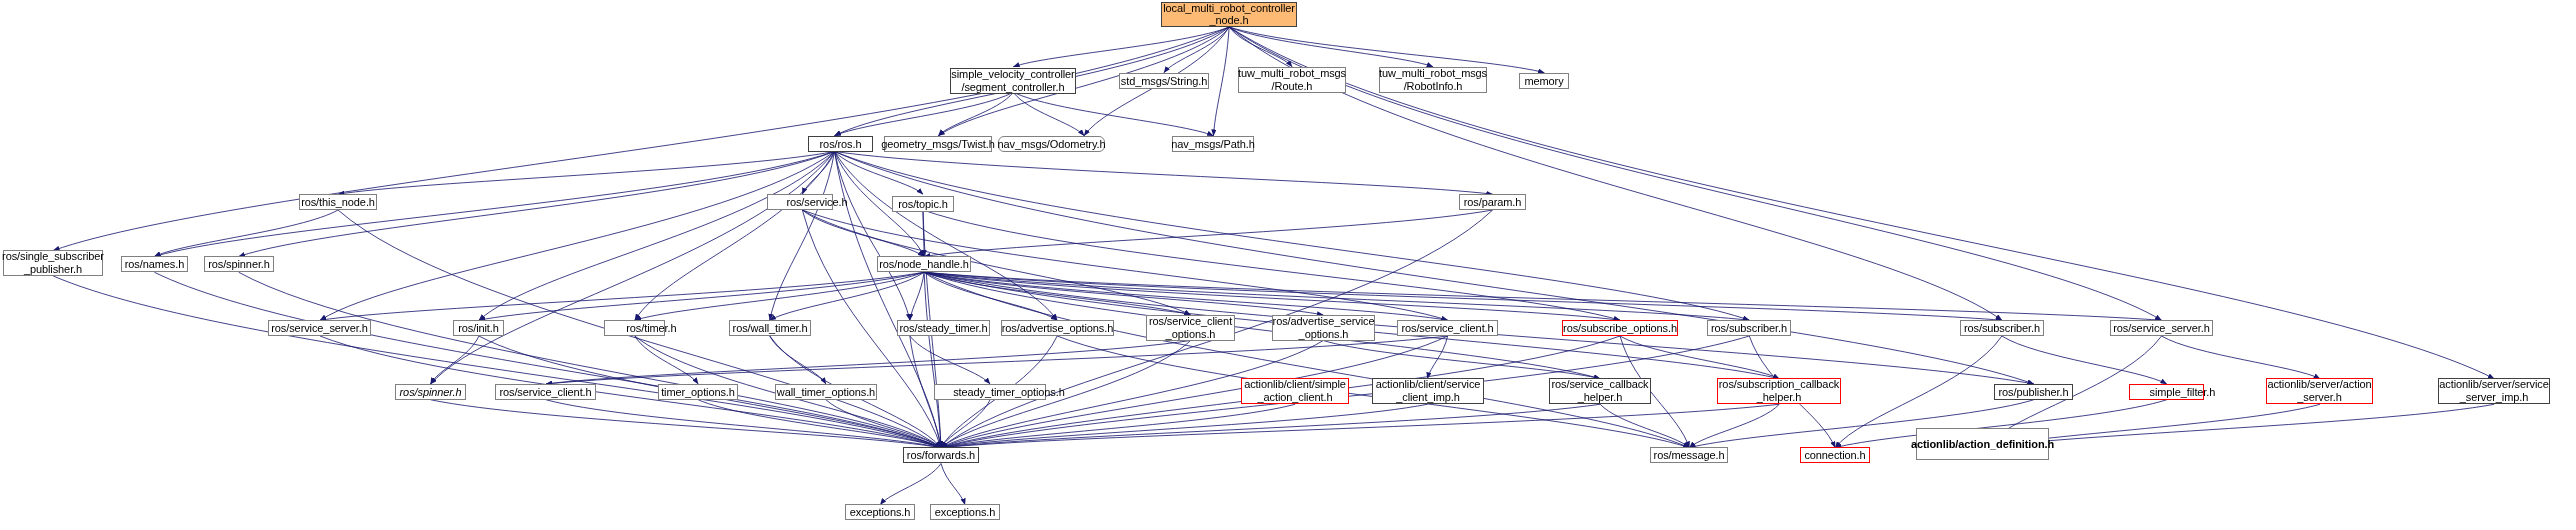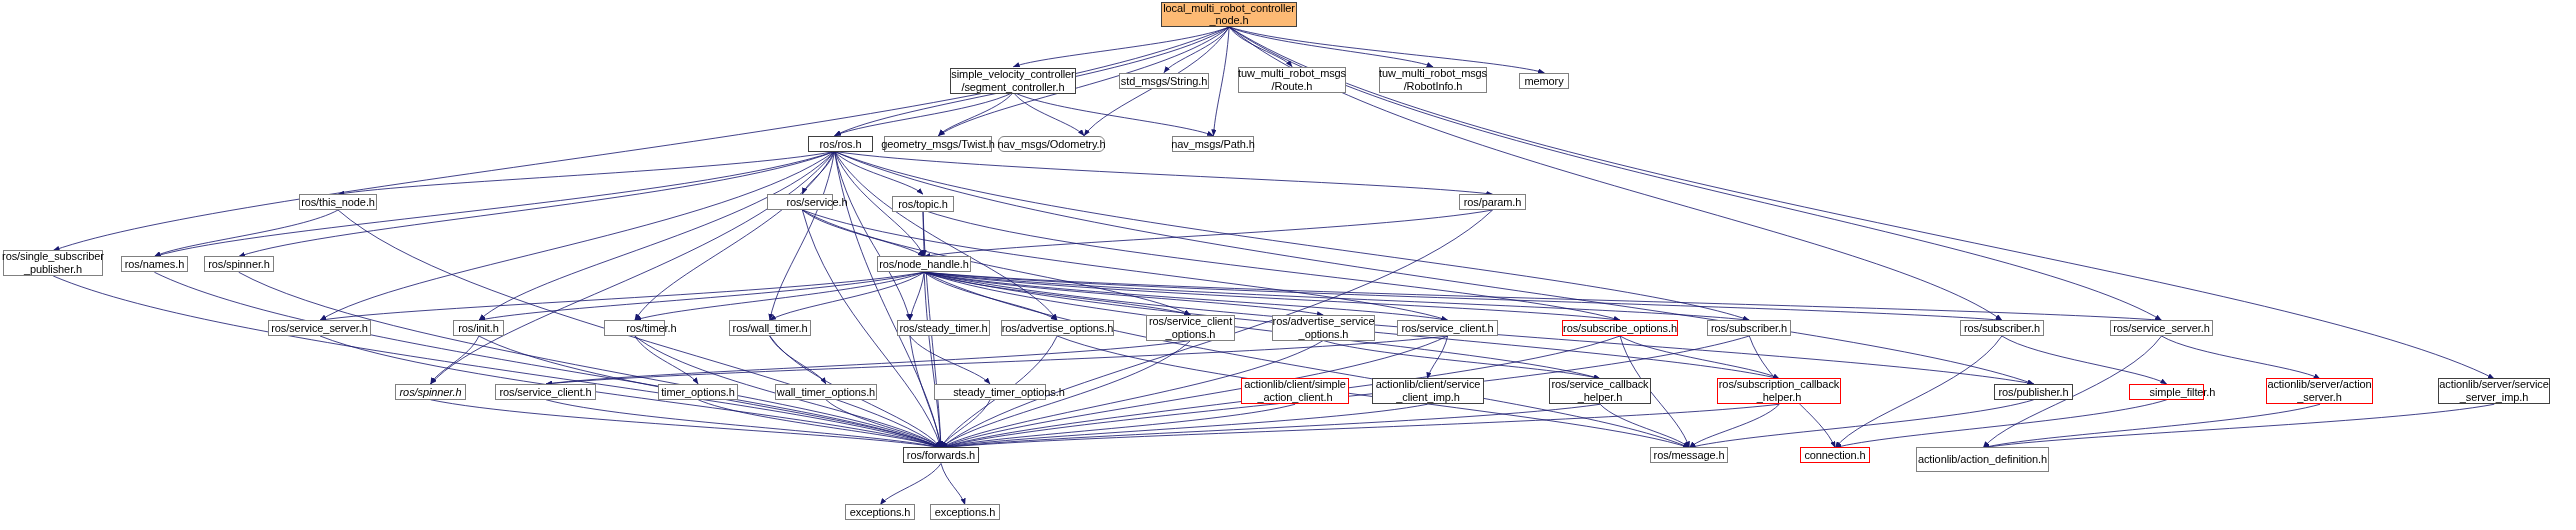--- a/index.html
+++ b/index.html
@@ -229,18 +229,18 @@
 _helper.h</div>
       <div class="node dark" style="left: 1994px; top: 384px; width: 79px; height: 15.7px;">ros/publisher.h</div>
       <div class="node red" style="left: 2129px; top: 384px; width: 75px; height: 15.7px; padding-left: 34px;">simple_filter.h</div>
       <div class="node red" style="left: 2266px; top: 378px; width: 107px; height: 25.5px;">actionlib/server/action
 _server.h</div>
       <div class="node dark" style="left: 2438px; top: 378px; width: 112px; height: 25.5px;">actionlib/server/service
 _server_imp.h</div>
       <div class="node dark" style="left: 903px; top: 447px; width: 76px; height: 15.7px;">ros/forwards.h</div>
       <div class="node" style="left: 1650px; top: 447px; width: 78px; height: 15.7px;">ros/message.h</div>
       <div class="node red" style="left: 1800px; top: 447px; width: 70px; height: 15.7px;">connection.h</div>
-      <div class="node" style="left: 1916px; top: 447px; width: 133px; height: 25px;">actionlib/action_definition.h</div>
+      <div class="node" style="left: 1916px; top: 428px; width: 133px; height: 32px; font-weight: bold;">actionlib/action_definition.h</div>
       <div class="node" style="left: 845px; top: 504px; width: 70px; height: 15.7px;">exceptions.h</div>
       <div class="node" style="left: 930px; top: 504px; width: 70px; height: 15.7px;">exceptions.h</div>
     </div>
 </div>
 
 
 </body></html>

